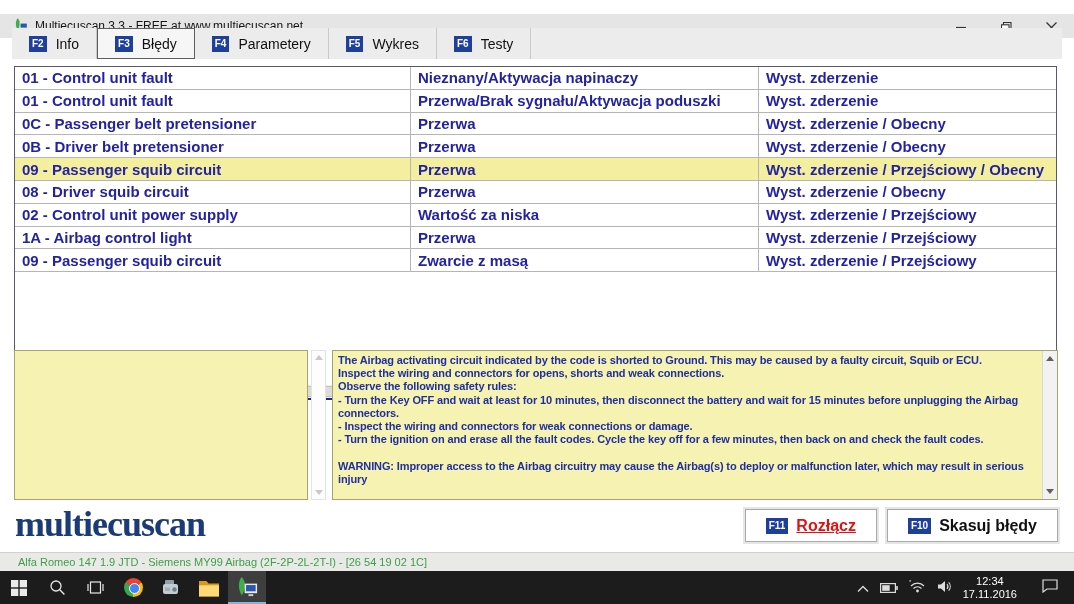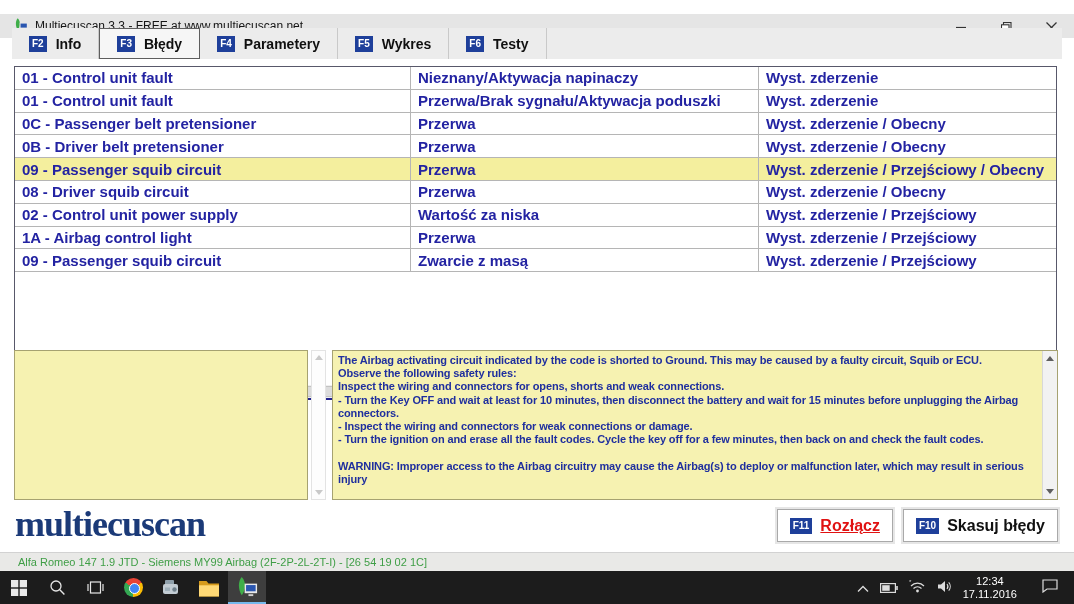--- a/index.html
+++ b/index.html
@@ -11,21 +11,21 @@
   .titlebar { position:absolute; top:0; left:0; right:0; height:24px; background:#e5e5e5; display:flex; align-items:center; padding-left:14px;margin-top:14px; }
   .titlebar .title { font-size:12px; color:#151515; margin-left:6px; }
   .win-controls { position:absolute; right:0; top:0; height:26px; display:flex; }
   .wc { width:45px; height:26px; display:flex; align-items:center; justify-content:center; }
 
   
   .tabstrip { position:absolute; top:28px; left:12px; right:12px; height:31px; background:#ececec; display:flex; }
   .tab { display:flex; align-items:center; gap:9px; padding:0 17px; border-right:1px solid #c9c9c9; background:#ececec; cursor:default; }
   .tab.active { border:1px solid #5e5e5e; background:#f6f6f6; }
   .fkey { background:#1e3f9a; color:#fff; font-weight:bold; font-size:10px; line-height:12px; padding:2px 3px; }
-  .tab-label { font-weight:bold; font-size:14px; color:#101010;text-align:right; }
+  .tab-label { font-weight:normal; font-size:14px; color:#101010;text-align:right; }
 
   
   .fault-table { position:absolute; top:66px; left:14px; width:1043px; height:334px; border:1px solid #58586a; border-bottom:2px solid #23238e; background:#fff; }
   .frow { display:grid; grid-template-columns:396px 348px 1fr; height:22.8px; border-bottom:1px solid #b5b5b5; background:#fff; }
   .frow.selected { background:#f4ef9e; }
   .cell { display:flex; align-items:center; padding-left:7px; font-weight:bold; font-size:15px; color:#2323a2; white-space:nowrap; overflow:hidden; border-right:1px solid #b5b5b5; }
   .cell.c3 { border-right:none; }
   .frow.selected .cell { background:#f4ef9e; }
 
   .hscroll { position:absolute; bottom:0; left:0; right:0; height:13px; background:#efefef; display:flex; align-items:stretch; }
@@ -48,21 +48,21 @@
   .vscroll { position:absolute; right:0; top:0; bottom:0; width:15px; background:#f2f2f2; border-left:1px solid #d8d8d8;
              display:flex; flex-direction:column; justify-content:space-between; align-items:center; padding:3px 0; }
   .vscroll .tri-up   { border-bottom-color:#5f5f5f; }
   .vscroll .tri-down { border-top-color:#5f5f5f; }
 
   
   .logo { position:absolute; top:504px; left:15px; font-family:"Liberation Serif", serif; font-weight:bold; font-size:36px;
           color:#1b3a78; letter-spacing:-1px; line-height:40px; }
   .buttons { position:absolute; top:509px; right:16px; display:flex; gap:10px; }
   .act-btn { display:flex; align-items:center; gap:8px; background:#fff; border:1px solid #a9a9a9; box-shadow:0 0 0 2px #e6e6e6;
-             padding:0 12px; height:33px; font-family:"Liberation Sans", sans-serif; cursor:default; }
+             padding:0 20px; height:33px; font-family:"Liberation Sans", sans-serif; cursor:default; }
   .btn-label { font-weight:bold; font-size:16px; }
   .btn-label.red { color:#e01212;text-decoration:underline; }
   .btn-label.dark { color:#101010; }
 
   
   .statusbar { position:absolute; top:552px; left:0; right:0; height:19px; background:#e9e9e7; border-top:1px solid #d2d2d2;
                display:flex; align-items:center; padding-left:18px; }
   .statusbar span { font-size:11px; color:#3f9e46; }
 
   
@@ -206,22 +206,22 @@
 
   <div class="notes-panel"></div>
   <div class="notes-scrollbar">
     <span class="tri-up"></span>
     <span class="tri-down"></span>
   </div>
 
   <div class="help-panel">
     <div class="help-text" id="help-lines">
         <div class="help-line">The Airbag activating circuit indicated by the code is shorted to Ground. This may be caused by a faulty circuit, Squib or ECU.</div>
+        <div class="help-line">Inspect the wiring and connectors for opens, shorts and weak connections.</div>
         <div class="help-line">Observe the following safety rules:</div>
-        <div class="help-line">Inspect the wiring and connectors for opens, shorts and weak connections.</div>
         <div class="help-line">- Turn the Key OFF and wait at least for 10 minutes, then disconnect the battery and wait for 15 minutes before unplugging the Airbag connectors.</div>
         <div class="help-line">- Inspect the wiring and connectors for weak connections or damage.</div>
         <div class="help-line">- Turn the ignition on and erase all the fault codes. Cycle the key off for a few minutes, then back on and check the fault codes.</div>
         <div class="help-line">&nbsp;</div>
         <div class="help-line">WARNING: Improper access to the Airbag circuitry may cause the Airbag(s) to deploy or malfunction later, which may result in serious injury</div>
       </div>
     <div class="vscroll">
       <span class="tri-up"></span>
       <span class="tri-down"></span>
     </div>

